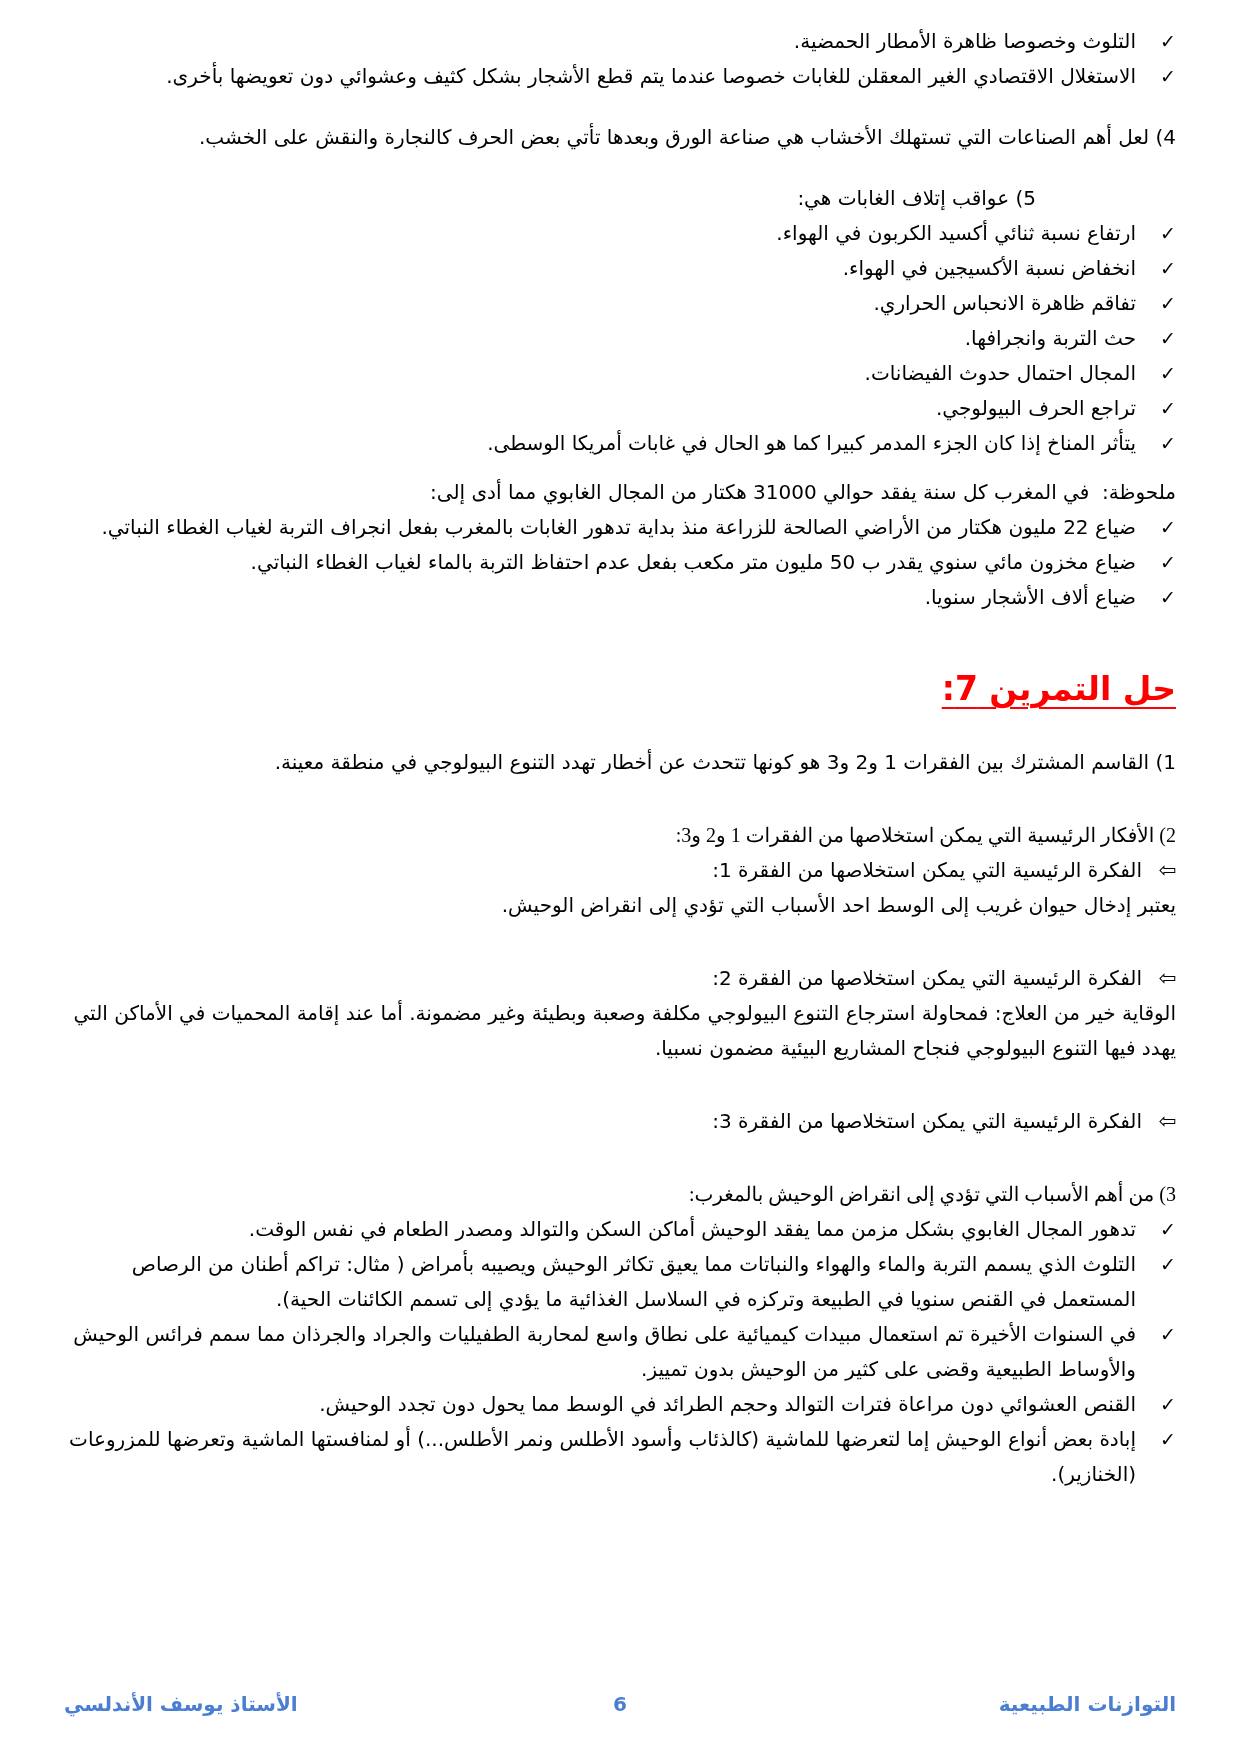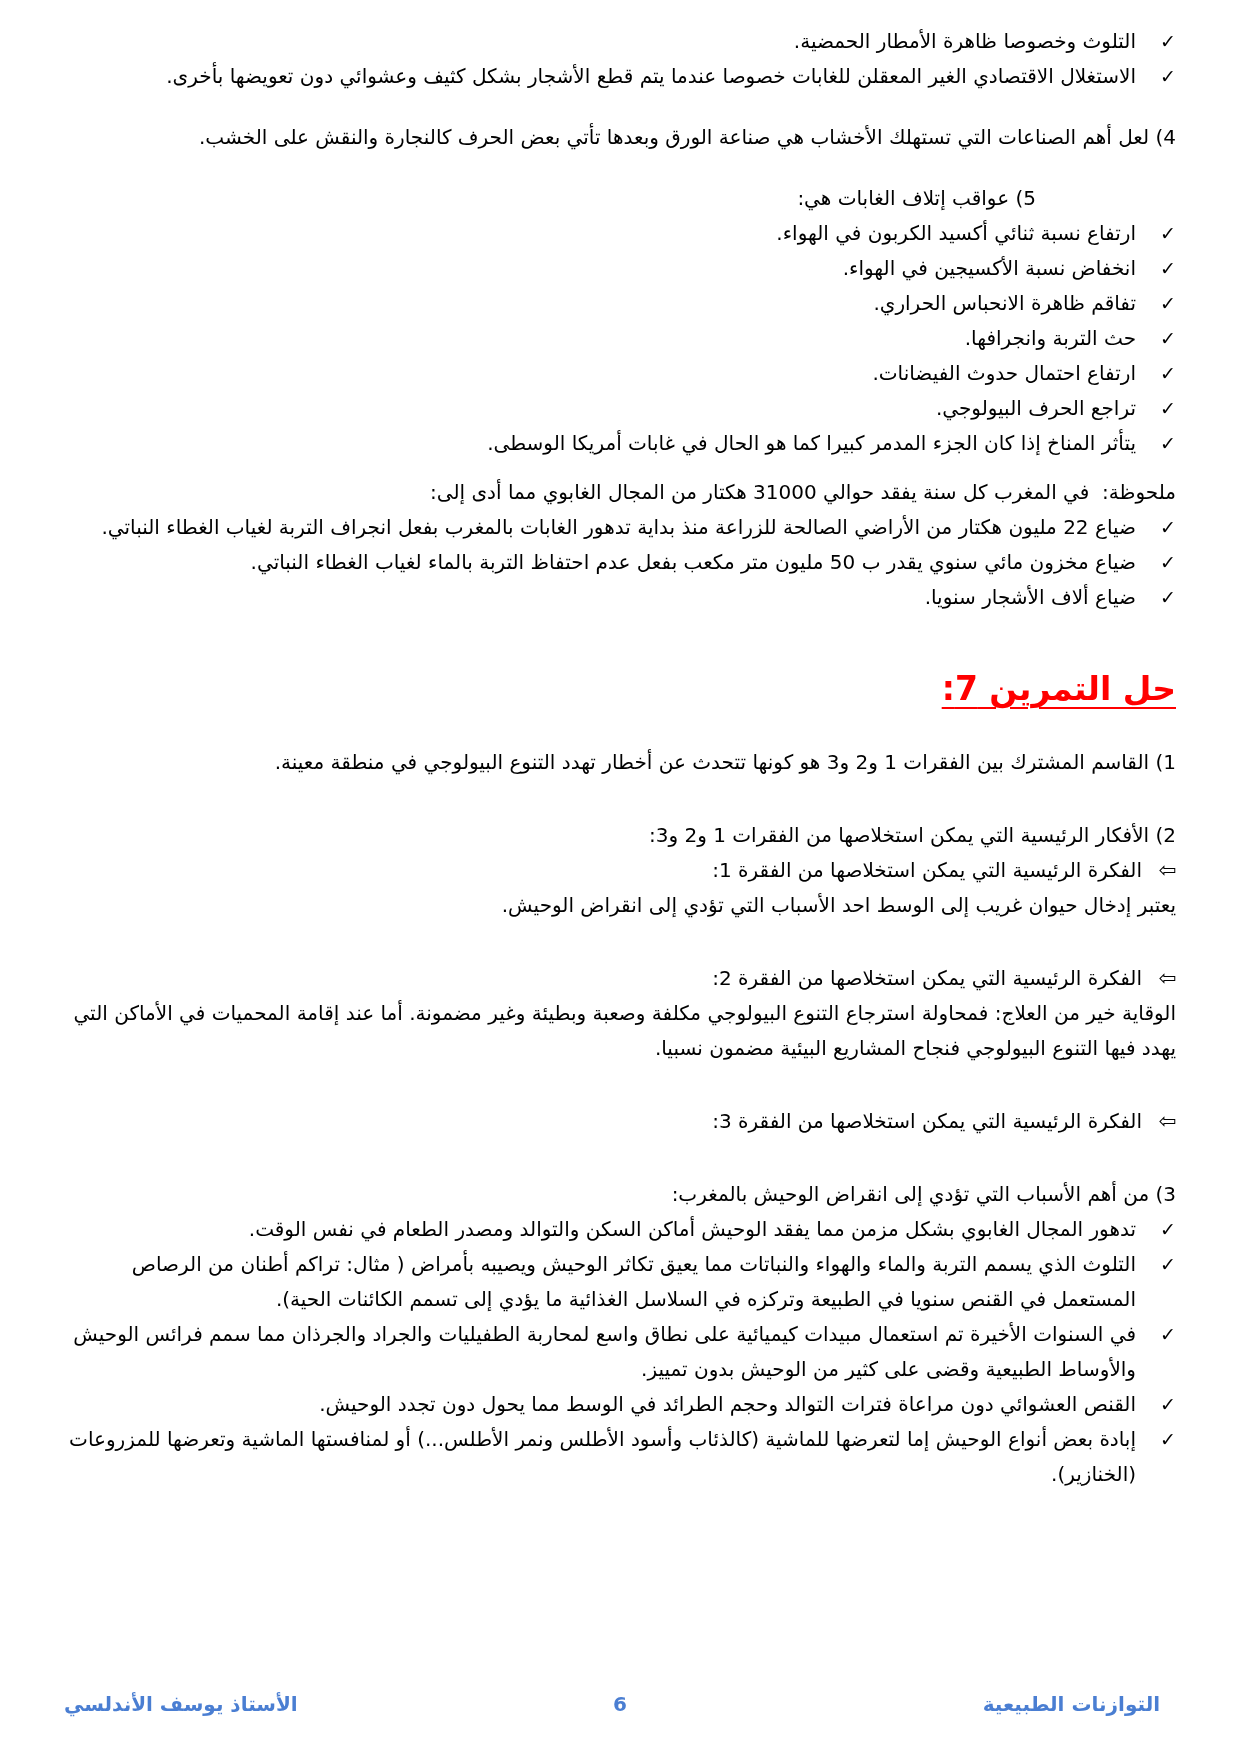--- a/index.html
+++ b/index.html
@@ -34,21 +34,21 @@
   .li-text { flex: 1 1 auto; }
 
   .indent-deep { padding-right: 170px; }   
   .indent-near { padding-right: 20px; }    
 
   
   .numbered { padding-right: 36px; text-indent: -36px; }
   .hang-deep { padding-right: 204px; text-indent: -204px; } 
   .indent-mid { margin-right: 140px; }
   .gap-md { margin-top: 26px; }
-  .gap-line { margin-top: 38px; }
+  .gap-line { margin-top: 38px; font-family: Liberation Serif, serif; }
 
   .note-head { margin-top: 14px; }
   .note-label { }
 
   .red-heading {
     margin: 54px 0 36px 0;
     font-size: 33px;
     line-height: 40px;
     font-weight: bold;
     color: #ff0000;
@@ -68,21 +68,21 @@
     position: absolute;
     top: 1684px;
     right: 64px;
     left: 64px;
     height: 40px;
     color: #4a7ed2;
     font-weight: bold;
     font-size: 20px;
     line-height: 40px;
   }
-  .footer .f-right { position: absolute; right: 16px; }
+  .footer .f-right { position: absolute; right: 0; }
   .footer .f-center { position: absolute; left: 50%; transform: translateX(-50%); }
   .footer .f-left { position: absolute; left: 0; }
 </style>
 </head>
 <body>
 
 <div class="page">
   <div class="content">
 
     <ul class="check-list indent-deep">
@@ -112,21 +112,21 @@
         <li>
           <span class="check">✓</span>
           <span class="li-text">تفاقم ظاهرة الانحباس الحراري.</span>
         </li>
         <li>
           <span class="check">✓</span>
           <span class="li-text">حث التربة وانجرافها.</span>
         </li>
         <li>
           <span class="check">✓</span>
-          <span class="li-text">ارتفاع احتمال حدوث الفيضانات.</span>
+          <span class="li-text">المجال احتمال حدوث الفيضانات.</span>
         </li>
         <li>
           <span class="check">✓</span>
           <span class="li-text">تراجع الحرف البيولوجي.</span>
         </li>
         <li>
           <span class="check">✓</span>
           <span class="li-text">يتأثر المناخ إذا كان الجزء المدمر كبيرا كما هو الحال في غابات أمريكا الوسطى.</span>
         </li>
       </ul>

